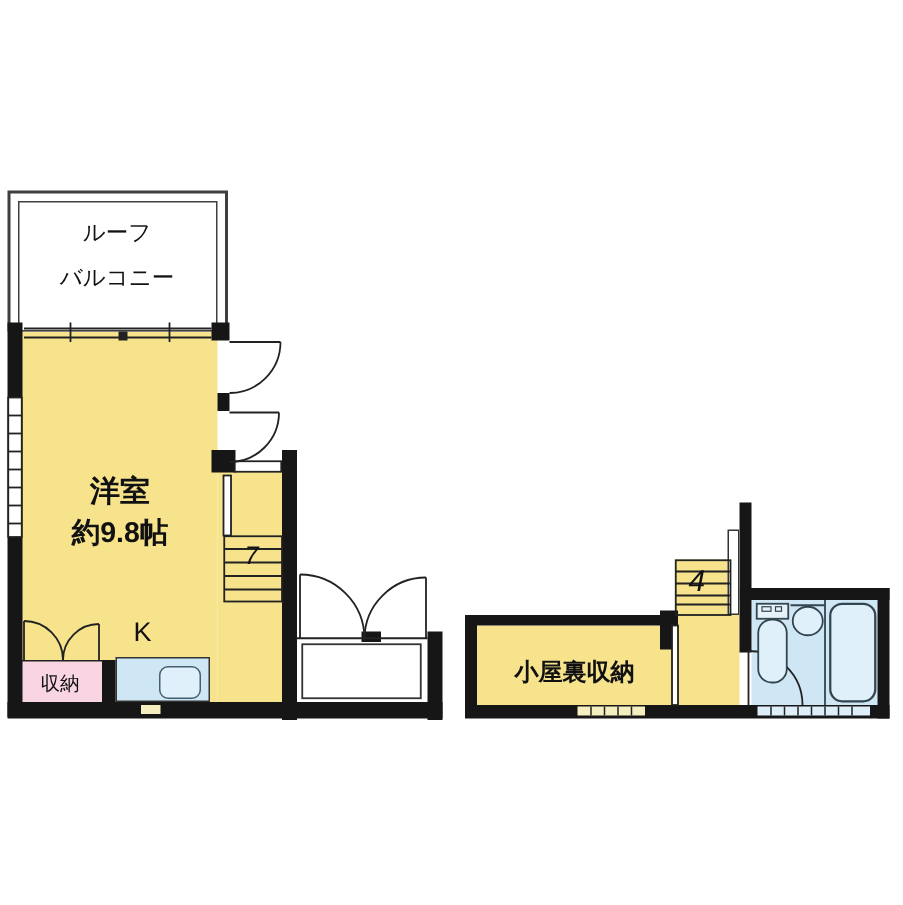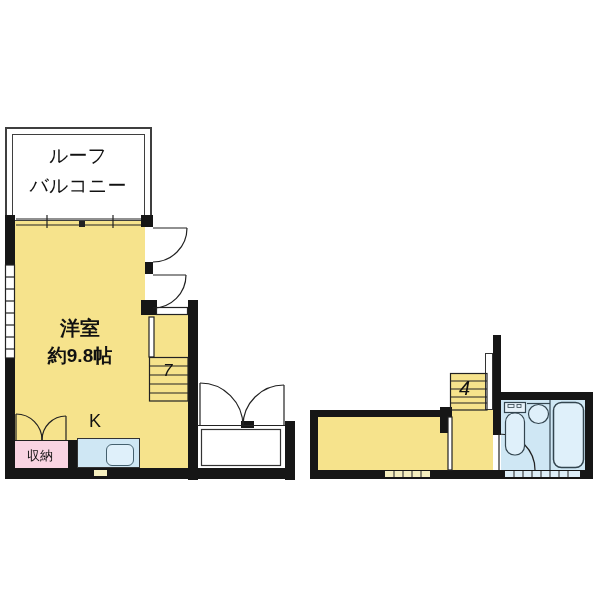--- a/index.html
+++ b/index.html
@@ -161,32 +161,33 @@
         <rect x="508" y="404.5" width="6" height="3" stroke-width="0.8"></rect>
         <rect x="517" y="404.5" width="4" height="3" stroke-width="0.8"></rect>
         <rect x="505.5" y="413" width="19" height="42" rx="9" fill="#DFF0FA"></rect>
         <line x1="527" y1="403.5" x2="550" y2="403.5"></line>
         <ellipse cx="538.5" cy="414" rx="10" ry="9.5" fill="#DFF0FA"></ellipse>
         <rect x="553.5" y="402.5" width="30" height="65" rx="8" stroke-width="1.5" fill="#DFF0FA"></rect>
       </g>
     </g>
   </svg>
 
-  <div class="txt center" style="left:10px;top:141px;width:136px;font-size:19px;line-height:30px;">
+  <div class="txt center" style="left:10px;top:141px;width:136px;font-size:15px;line-height:30px;">
     <div>ルーフ</div>
     <div>バルコニー</div>
   </div>
 
   <div class="txt center" style="left:15px;top:314px;width:130px;">
     <div style="font-size:20px;font-weight:600;line-height:28px;">洋室</div>
     <div style="font-size:19px;font-weight:600;line-height:27px;">約9.8帖</div>
   </div>
 
   <div class="txt" style="left:89px;top:411px;font-size:18px;font-weight:500;">K</div>
 
   <div class="txt center" style="left:12px;top:447px;width:56px;font-size:13px;text-align:center;">収納</div>
 
+  <div class="txt center" style="left:318px;top:438px;width:130px;font-size:16px;font-weight:600;">小屋裏収納</div>
 
   <div class="txt" style="left:163px;top:361px;font-size:17px;font-style:italic;">7</div>
 
   <div class="txt" style="left:459px;top:377px;font-size:20px;font-style:italic;">4</div>
 
 </div>
 
 </body></html>

